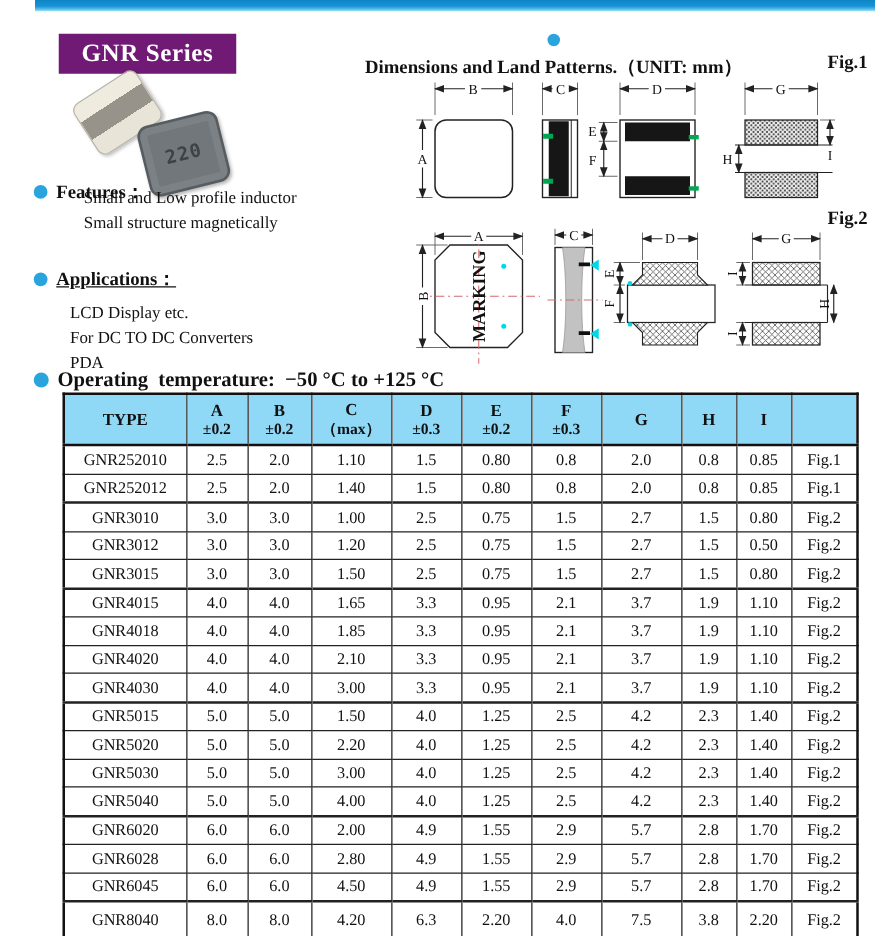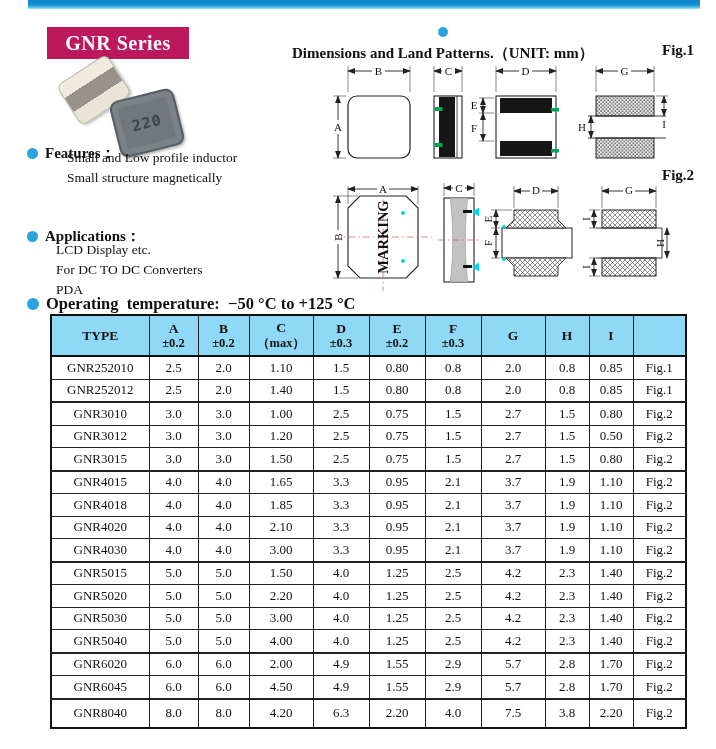--- a/index.html
+++ b/index.html
@@ -1,42 +1,42 @@
 <!DOCTYPE html>
 <html><head>
 <meta charset="utf-8">
 <style>
   html,body{margin:0;padding:0;background:#fff;}
   .canvas{position:relative;width:716px;height:749px;background:#fff;overflow:hidden;
           font-family:"Liberation Serif",serif;color:#111;}
   .top-bar{position:absolute;left:28px;top:0;width:672px;height:9px;
            background:linear-gradient(to bottom,#0E85C6 0%,#1693D6 55%,#59BEEA 82%,#A8E3F8 100%);}
   .series-badge{position:absolute;left:47px;top:27px;width:142px;height:32px;
-                background:#be185d;color:#fff;font-weight:bold;font-size:20px;
+                background:#701a75;color:#fff;font-weight:bold;font-size:20px;
                 display:flex;align-items:center;justify-content:center;letter-spacing:.5px;}
   
   .photo-wrap{position:absolute;left:56px;top:58px;width:136px;height:94px;}
   .ind-a{position:absolute;left:8px;top:8px;width:58px;height:46px;border-radius:7px;
          border:1px solid #b5b2a6;transform:rotate(-33deg);
          background:linear-gradient(to bottom,#efecdf 0 30%,#97938a 30% 66%,#e8e5d8 66% 100%);
          box-shadow:1px 2px 3px rgba(0,0,0,.25);}
   .ind-b{position:absolute;left:58px;top:36px;width:62px;height:54px;border-radius:9px;
          transform:rotate(-14deg);background:#71777b;border:2px solid #565c60;
          box-shadow:inset 0 0 0 6px #7b8185,1px 2px 3px rgba(0,0,0,.3);
          display:flex;align-items:center;justify-content:center;
          color:#3c4246;font-weight:bold;font-size:15px;letter-spacing:1px;
          font-family:"DejaVu Sans Mono",monospace;}
   
   .bullet{display:inline-block;border-radius:50%;background:#2AA4DC;flex:0 0 auto;}
   .hline{position:absolute;display:flex;align-items:center;gap:7px;font-weight:bold;}
   .dims-heading{left:292px;top:27px;font-size:15px;flex-direction:column;}
   .dims-heading .bullet{width:10px;height:10px;}
   .features-heading{left:27px;top:144px;font-size:15px;}
   .features-heading .bullet{width:11px;height:11px;}
-  .applications-heading{left:27px;top:227px;font-size:15px;}
+  .applications-heading{left:27px;top:214px;font-size:15px;text-decoration:underline;}
   .applications-heading .bullet{width:11px;height:11px;}
   .operating-heading{left:27px;top:294px;font-size:16.5px;white-space:pre;}
   .operating-heading .bullet{width:12px;height:12px;}
   .plain-list{position:absolute;left:56px;margin:0;padding:0;list-style:none;font-size:13.5px;}
   .plain-list li{height:19.5px;line-height:19.5px;}
   .features-list{top:148px;margin-left:11px;}
   .applications-list{top:240px;}
   .applications-list li{height:20px;line-height:20px;}
   .fig-label{position:absolute;left:662px;font-weight:bold;font-size:15px;}
   .fig1-label{top:42px;}
@@ -475,20 +475,33 @@
           <td>2.00</td>
           <td>4.9</td>
           <td>1.55</td>
           <td>2.9</td>
           <td>5.7</td>
           <td>2.8</td>
           <td>1.70</td>
           <td>Fig.2</td>
         </tr>
         <tr>
+          <td>GNR6028</td>
+          <td>6.0</td>
+          <td>6.0</td>
+          <td>2.80</td>
+          <td>4.9</td>
+          <td>1.55</td>
+          <td>2.9</td>
+          <td>5.7</td>
+          <td>2.8</td>
+          <td>1.70</td>
+          <td>Fig.2</td>
+        </tr>
+        <tr>
           <td>GNR6045</td>
           <td>6.0</td>
           <td>6.0</td>
           <td>4.50</td>
           <td>4.9</td>
           <td>1.55</td>
           <td>2.9</td>
           <td>5.7</td>
           <td>2.8</td>
           <td>1.70</td>

